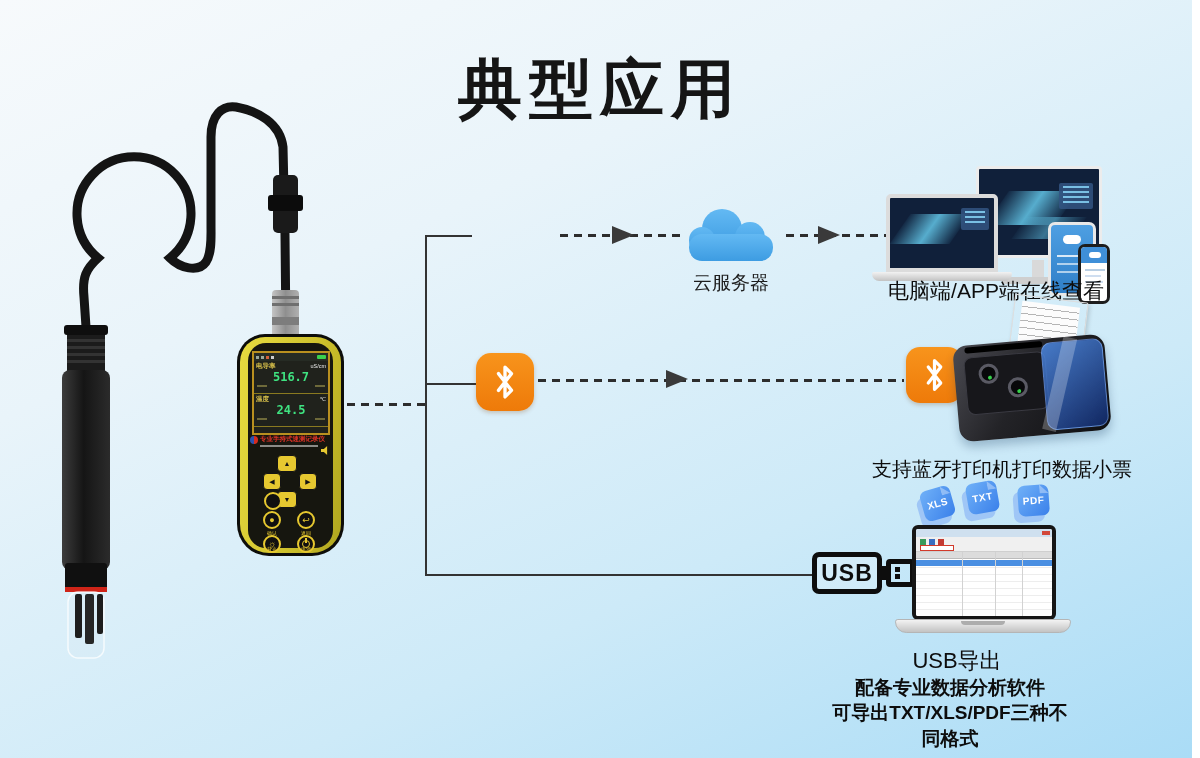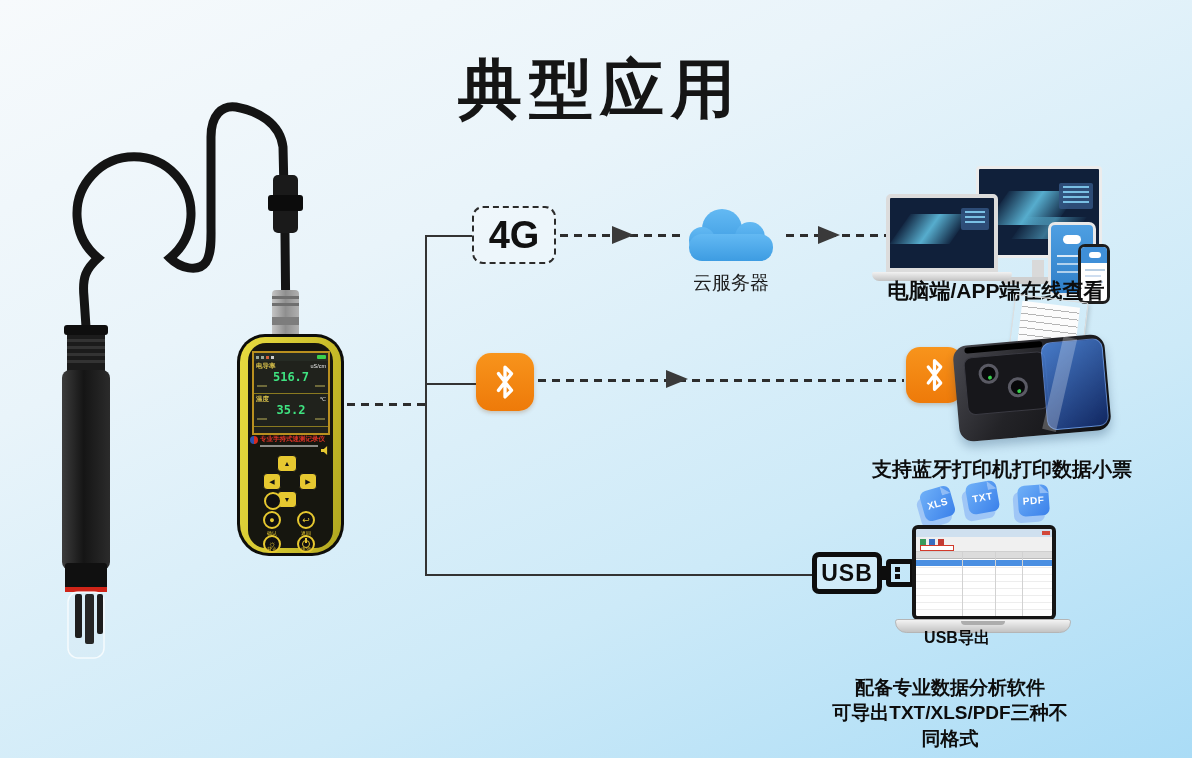--- a/index.html
+++ b/index.html
@@ -30,21 +30,21 @@
     border:2px dashed #2b2b2b; border-radius:11px; background:rgba(255,255,255,0.30);
     display:flex; align-items:center; justify-content:center;
     font-size:38px; font-weight:900; color:#111;
   }
 
   
   .cloud-label{ position:absolute; left:672px; top:270px; width:118px; text-align:center;
     font-size:19px; color:#1d1d1d; }
 
   
-  .caption{ position:absolute; text-align:center; color:#0d0d0d; font-weight:bold; }
+  .caption{ position:absolute; text-align:center; color:#0d0d0d; font-weight:normal; }
 
   
   .bt-icon{ position:absolute; border-radius:15px;
     background:linear-gradient(180deg,#f8941c 0%,#ee7a09 100%);
     display:flex; align-items:center; justify-content:center;
     box-shadow:0 2px 4px rgba(120,60,0,0.25); }
 
   
   .cluster{ position:absolute; left:872px; top:160px; width:248px; height:150px; }
   .screen-dark{ background:#10203a; overflow:hidden; position:absolute; }
@@ -229,21 +229,21 @@
         <div class="sec-sub">
             <i></i>
             <i></i>
           </div>
       </div>
       <div class="sec">
         <div class="sec-head">
           <span class="sec-label">温度</span>
           <span class="sec-unit">℃</span>
         </div>
-        <div class="sec-value">35.2</div>
+        <div class="sec-value">24.5</div>
         <div class="sec-sub">
             <i></i>
             <i></i>
           </div>
       </div>
     </div>
 
     <div class="dev-brand">
       <div class="brand-row">
         <span class="brand-logo"></span>
@@ -271,21 +271,20 @@
     <div class="rlabel" style="left:18px;top:212px;">背光</div>
     <div class="rlabel" style="left:52px;top:212px;">电源</div>
   </div>
 
   <div class="dashes" style="left:347px;top:403px;width:78px;"></div>
   <div class="solid" style="left:425px;top:235px;width:2px;height:341px;"></div>
   <div class="solid" style="left:426px;top:235px;width:46px;height:2px;"></div>
   <div class="solid" style="left:426px;top:383px;width:50px;height:2px;"></div>
   <div class="solid" style="left:426px;top:574px;width:389px;height:2px;"></div>
 
-  <div class="badge-4g">4G</div>
   <div class="dashes" style="left:560px;top:234px;width:122px;"></div>
   <div class="arrowhead" style="left:612px;top:226px;"></div>
 
   <svg class="abs" style="left:684px;top:203px;" width="94" height="64" viewBox="0 0 94 64">
     <defs>
       <linearGradient id="cg" x1="0" y1="0" x2="0" y2="1">
         <stop offset="0" stop-color="#63b9f3"></stop>
           <stop offset="1" stop-color="#3d9ce2"></stop>
       </linearGradient>
     </defs>
@@ -397,17 +396,17 @@
         <div class="sw-head"></div>
         <div class="sw-sel"></div>
         <div class="sw-col" style="left:34%;"></div>
         <div class="sw-col" style="left:58%;"></div>
         <div class="sw-col" style="left:78%;"></div>
       </div>
     </div>
     <div class="lp2-base"></div>
   </div>
 
-  <div class="caption" style="left:845px;top:628px;width:224px;font-size:16px;">USB导出</div>
+  <div class="caption" style="left:845px;top:646px;width:224px;font-size:22px;">USB导出</div>
   <div class="caption" style="left:828px;top:700px;width:244px;font-size:19px;font-weight:600;">可导出TXT/XLS/PDF三种不同格式</div>
   <div class="caption" style="left:838px;top:675px;width:224px;font-size:19px;font-weight:600;">配备专业数据分析软件</div>
 
 </div>
 
 </body></html>

